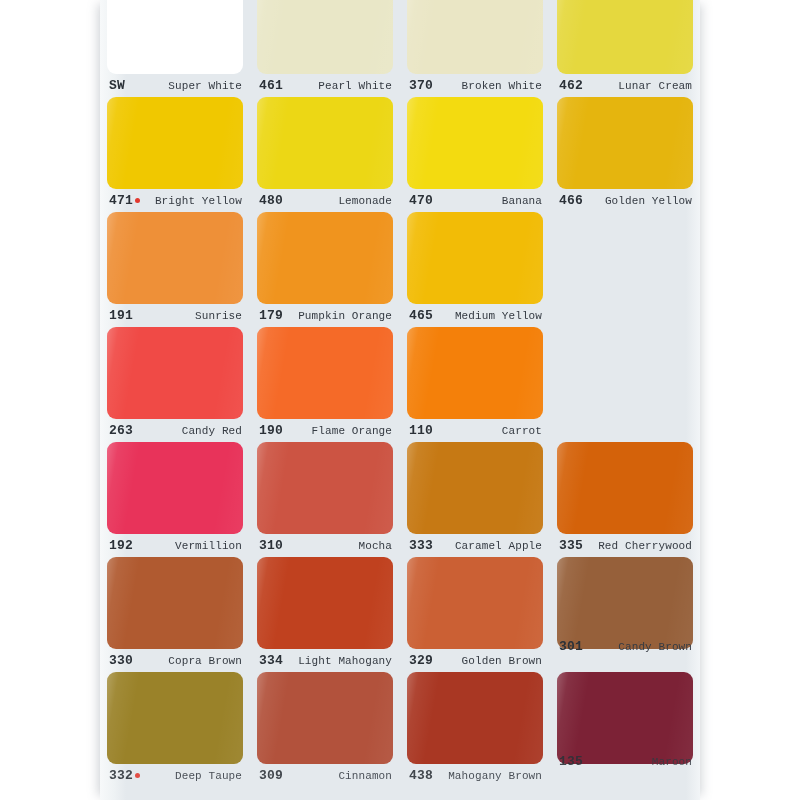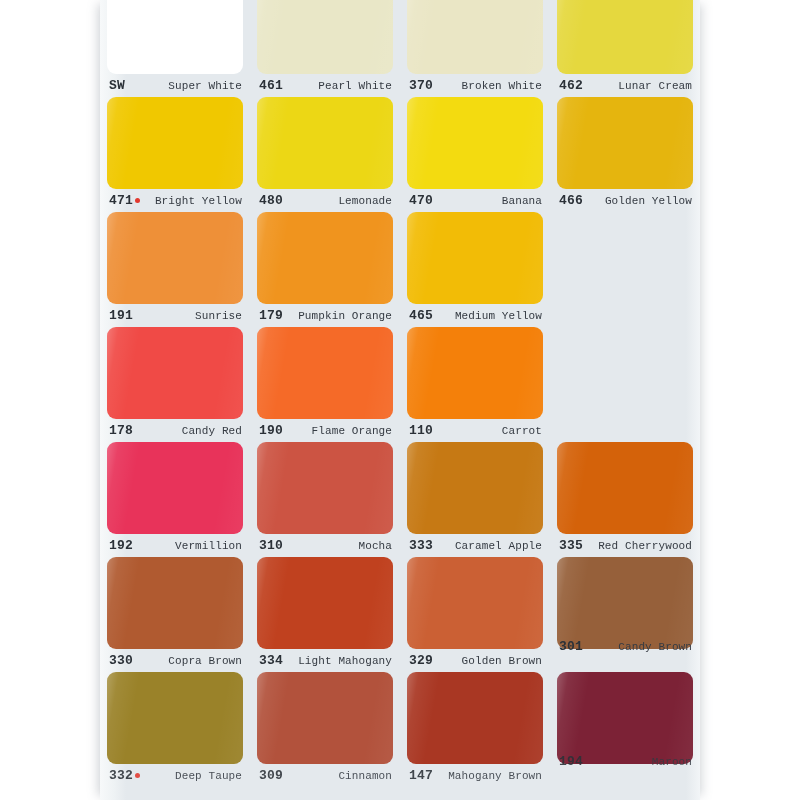--- a/index.html
+++ b/index.html
@@ -212,21 +212,21 @@
             <div class="swatch-caption">
               <span class="swatch-code">465</span>
               <span class="swatch-name">Medium Yellow</span>
             </div>
           </div>
         </div>
         <div class="swatch-row">
           <div class="swatch-cell">
             <div class="swatch-chip" style="background: rgb(240, 74, 70);"></div>
             <div class="swatch-caption">
-              <span class="swatch-code">178</span>
+              <span class="swatch-code">263</span>
               <span class="swatch-name">Candy Red</span>
             </div>
           </div>
           <div class="swatch-cell">
             <div class="swatch-chip" style="background: rgb(245, 106, 40);"></div>
             <div class="swatch-caption">
               <span class="swatch-code">190</span>
               <span class="swatch-name">Flame Orange</span>
             </div>
           </div>
@@ -309,27 +309,27 @@
           <div class="swatch-cell">
             <div class="swatch-chip" style="background: rgb(178, 82, 60);"></div>
             <div class="swatch-caption">
               <span class="swatch-code">309</span>
               <span class="swatch-name">Cinnamon</span>
             </div>
           </div>
           <div class="swatch-cell">
             <div class="swatch-chip" style="background: rgb(169, 55, 35);"></div>
             <div class="swatch-caption">
-              <span class="swatch-code">147</span>
+              <span class="swatch-code">438</span>
               <span class="swatch-name">Mahogany Brown</span>
             </div>
           </div>
           <div class="swatch-cell">
             <div class="swatch-chip" style="background: rgb(124, 34, 54);"></div>
             <div class="swatch-caption caption-raised">
-              <span class="swatch-code">194</span>
+              <span class="swatch-code">135</span>
               <span class="swatch-name">Maroon</span>
             </div>
           </div>
         </div>
       </div>
   </div>
 </div>
 
 </body></html>

